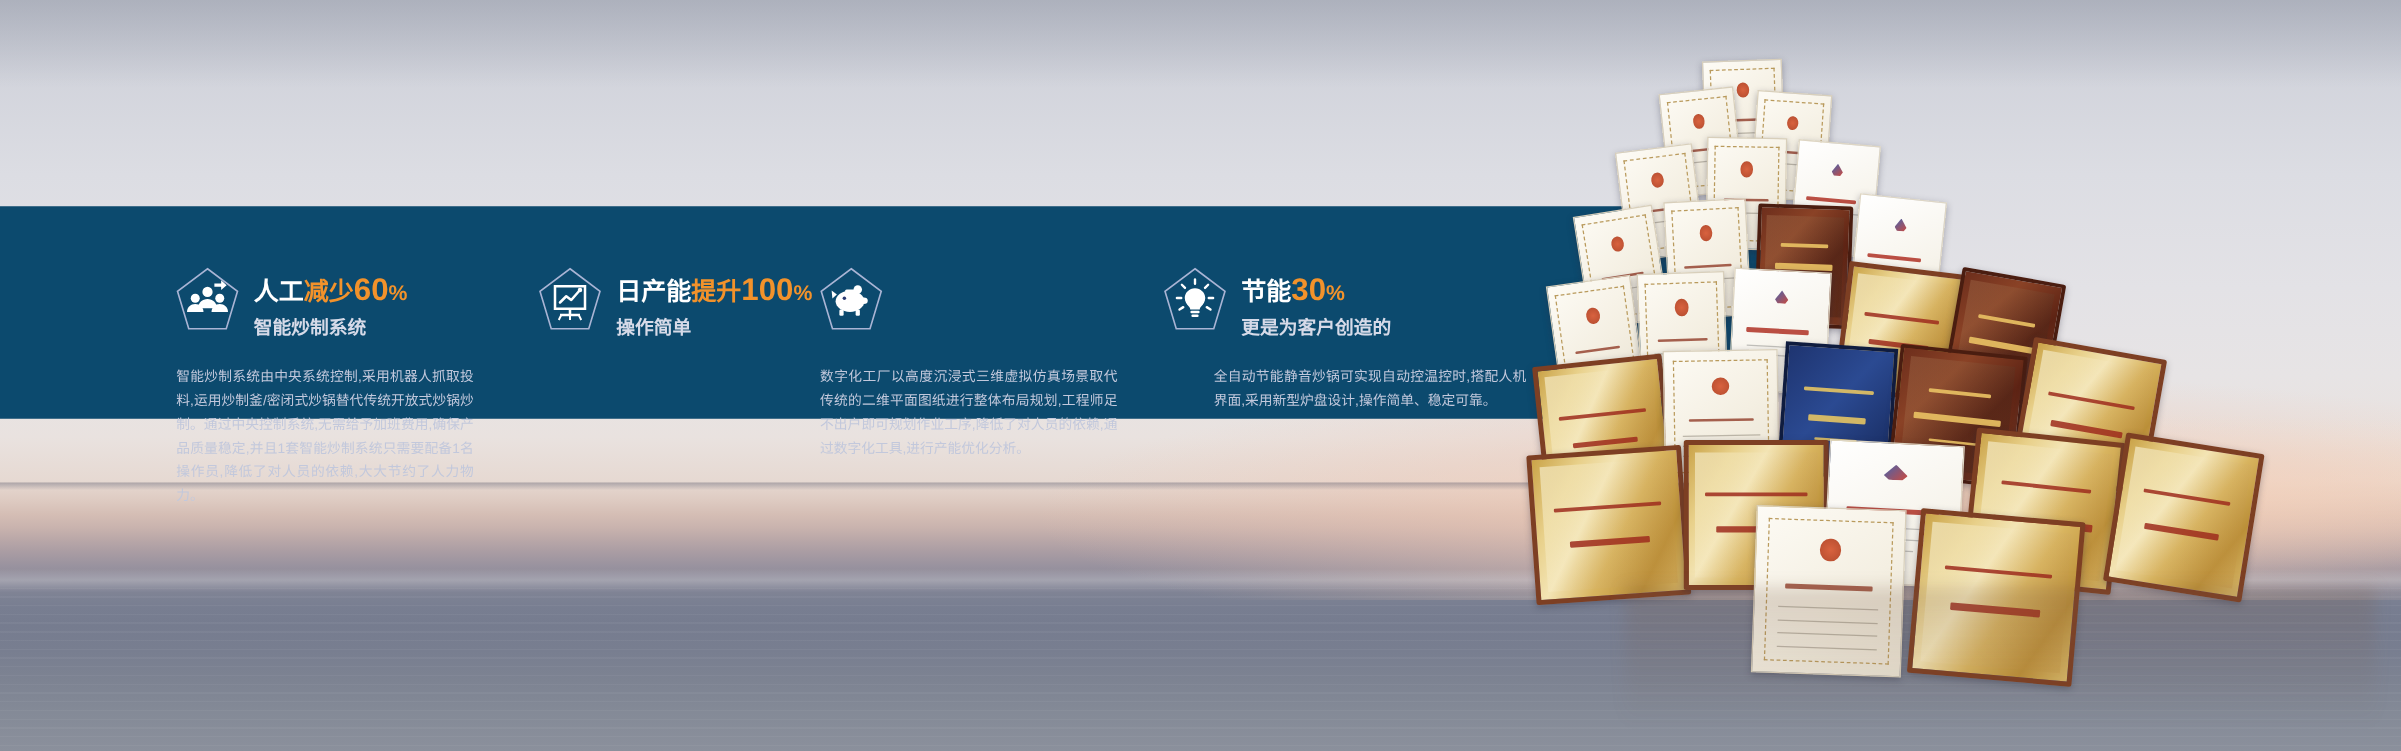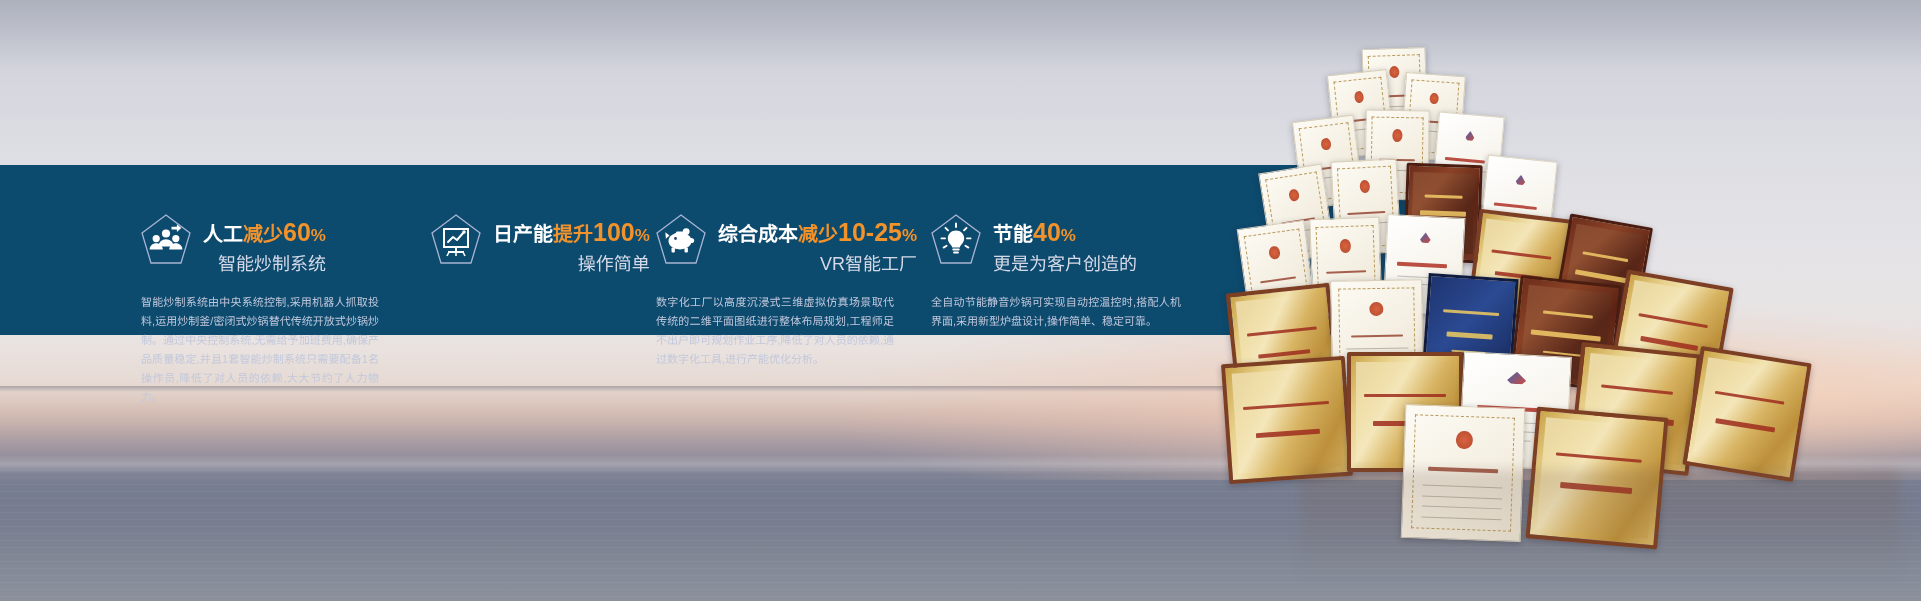--- a/index.html
+++ b/index.html
@@ -117,29 +117,29 @@
   .feat-texts{padding-top:2px;}
   .feat-title{
     font-size:20px;font-weight:700;color:#ffffff;line-height:1.1;white-space:nowrap;
   }
   .feat-title .num{
     color:#f2922b;font-size:25px;font-weight:800;letter-spacing:0px;
   }
   .feat-title .pct{color:#f2922b;font-size:17px;font-weight:800;}
   .feat-title .hl2{color:#f2922b;}
   .feat-sub{
-    font-size:18px;font-weight:400;color:#d6dae8;line-height:1.2;margin-top:7px;white-space:nowrap;text-align:right;
+    font-size:15px;font-weight:700;color:#d6dae8;line-height:1.2;margin-top:7px;white-space:nowrap;
   }
   .feat-body{
     position:absolute;left:1px;top:128px;width:238px;
     font-size:11px;line-height:1.72;color:#c2c8dc;
     text-align:justify;
   }
   .f3 .feat-body{width:238px;}
-  .f4 .feat-body{width:250px;}
+  .f4 .feat-body{width:250px;margin-left:40px;}
 
   
   .certs{
     position:absolute;left:1235px;top:48px;width:686px;height:553px;
     pointer-events:none;
   }
   .cert{
     position:absolute;
     box-shadow:0 2px 6px rgba(40,40,60,.35);
     overflow:hidden;
@@ -306,26 +306,20 @@
                 <ellipse cx="25" cy="28" rx="11.5" ry="8.5"></ellipse>
                 <path d="M14.5 22.5l-4.2-3.2 0.6 6.4z"></path>
                 <ellipse cx="36" cy="27.5" rx="3.2" ry="2.6"></ellipse>
                 <rect x="16.5" y="34.5" width="3.4" height="5" rx="1"></rect>
                 <rect x="29.5" y="34.5" width="3.4" height="5" rx="1"></rect>
                 <circle cx="31.2" cy="18.6" r="3.4"></circle>
                 <rect x="21" y="18.5" width="8" height="2.6" rx="1.3"></rect>
               </g>
               <circle cx="20.5" cy="25.5" r="1.4" fill="#2a3a72"></circle>
             </svg>
-          </div>
-          <div class="feat-texts">
-            <div class="feat-title">
-              <span>综合成本</span><span class="hl2">减少</span><span class="num">10-25</span><span class="pct">%</span>
-            </div>
-            <div class="feat-sub">VR智能工厂</div>
           </div>
         </div>
         <div class="feat-body">数字化工厂以高度沉浸式三维虚拟仿真场景取代传统的二维平面图纸进行整体布局规划,工程师足不出户即可规划作业工序,降低了对人员的依赖,通过数字化工具,进行产能优化分析。</div>
       </div>
 
       <div class="feature f4">
         <div class="feat-head">
           <div class="hexwrap">
             <svg width="52" height="56" viewBox="0 0 52 56">
               <polygon points="26,2 50,20 41,50 11,50 2,20" fill="none" stroke="#a9b4d4" stroke-width="1.3"></polygon>
@@ -340,21 +334,21 @@
                 <line x1="36.5" y1="14.8" x2="34" y2="17.3"></line>
                 <line x1="11.5" y1="25.4" x2="15" y2="25.4"></line>
                 <line x1="40.5" y1="25.4" x2="37" y2="25.4"></line>
                 <line x1="13.6" y1="34.6" x2="16.6" y2="32.7"></line>
                 <line x1="38.4" y1="34.6" x2="35.4" y2="32.7"></line>
               </g>
             </svg>
           </div>
           <div class="feat-texts">
             <div class="feat-title">
-              <span>节能</span><span class="hl2"></span><span class="num">40</span><span class="pct">%</span>
+              <span>节能</span><span class="hl2"></span><span class="num">30</span><span class="pct">%</span>
             </div>
             <div class="feat-sub">更是为客户创造的</div>
           </div>
         </div>
         <div class="feat-body">全自动节能静音炒锅可实现自动控温控时,搭配人机界面,采用新型炉盘设计,操作简单、稳定可靠。</div>
       </div>
 
     </div>
   </div>
   <div class="panel-shadow"></div>

